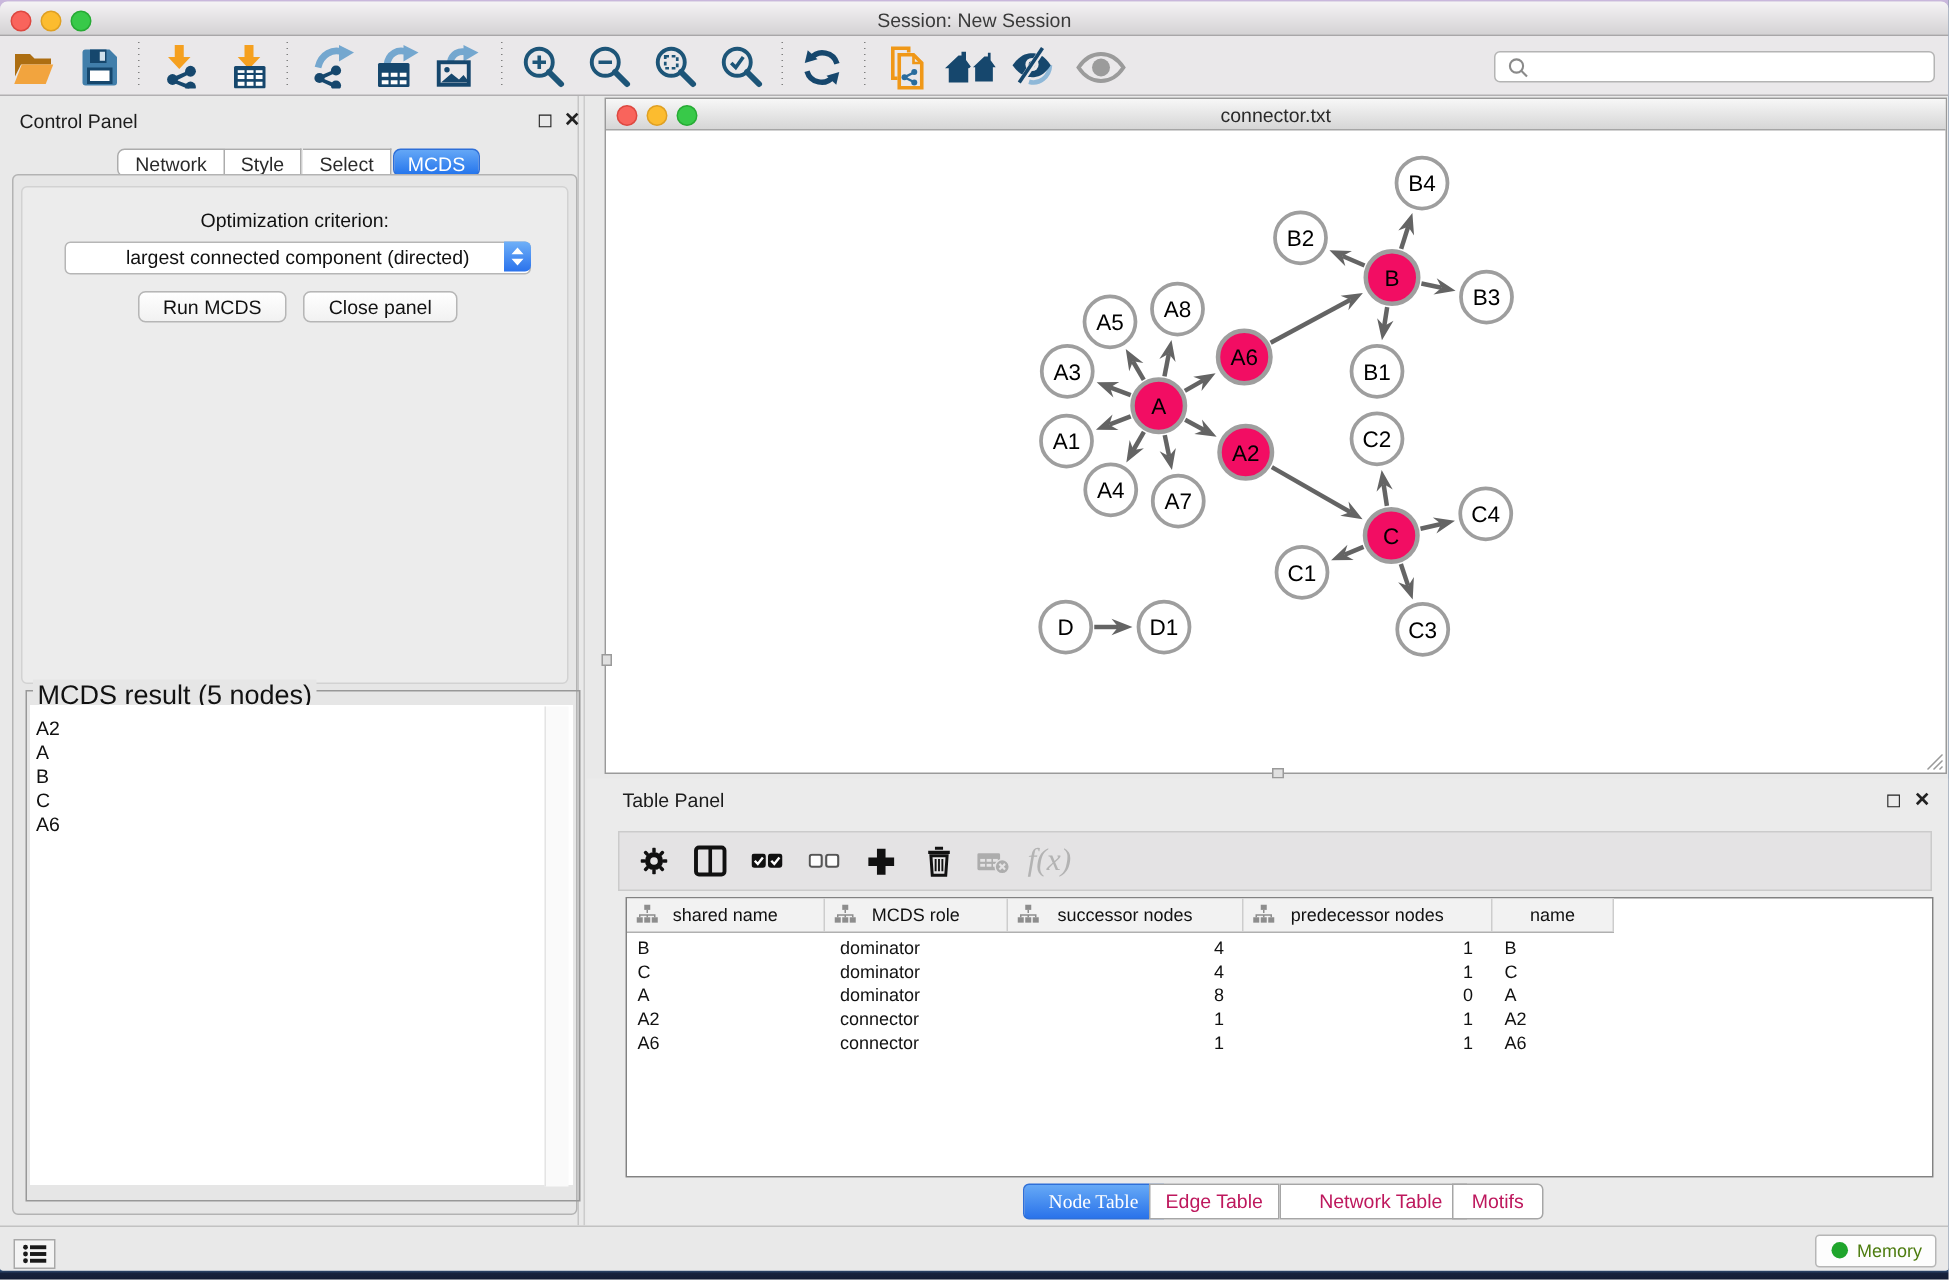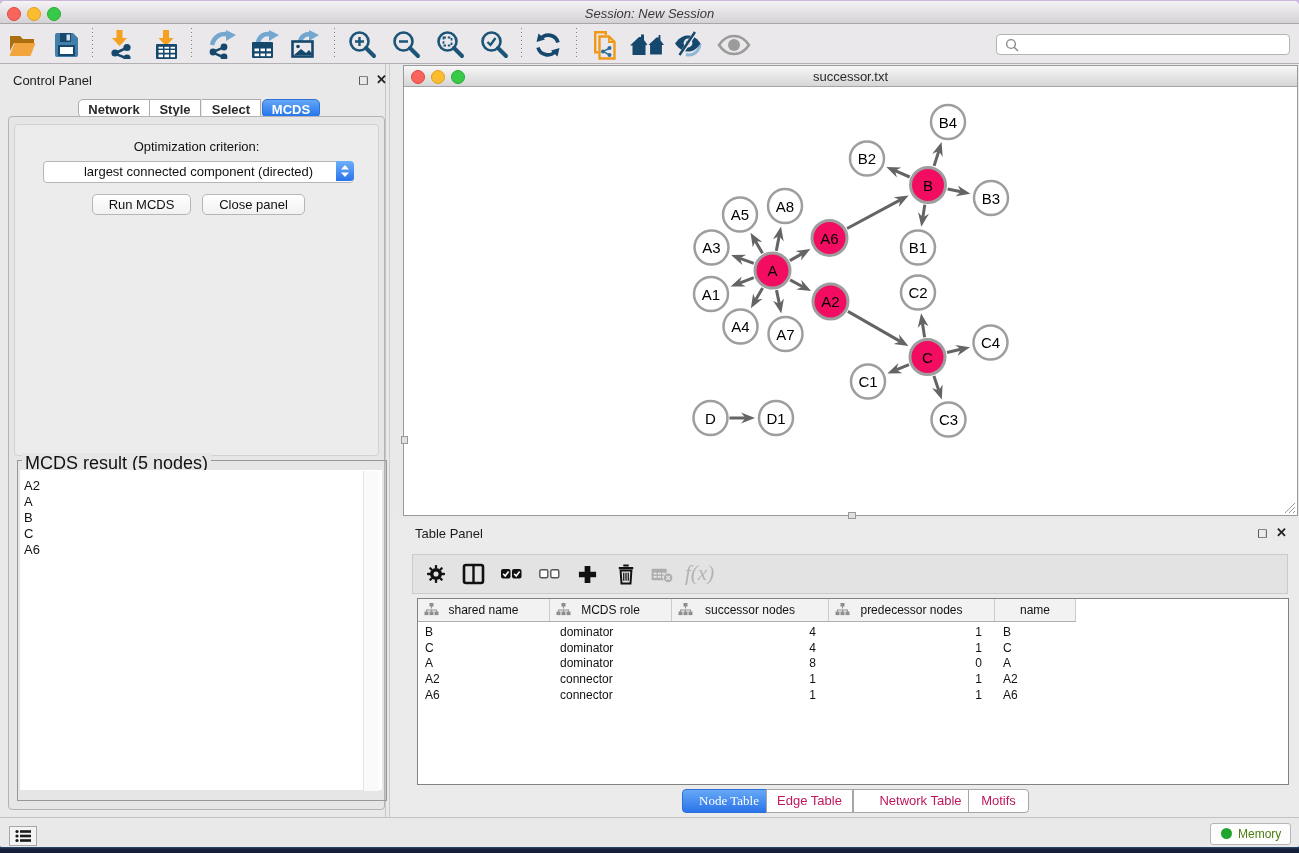--- a/index.html
+++ b/index.html
@@ -1,32 +1,32 @@
 <!DOCTYPE html>
 <html><head>
 <meta charset="utf-8">
 <style>
 html,body{margin:0;padding:0;}
 body{width:1299px;height:853px;background:linear-gradient(#304d74 847px,#16213c 849px,#131c34 853px);font-family:"Liberation Sans",sans-serif;overflow:hidden;position:relative;}
 .abs{position:absolute;}
 #deskTop{left:0;top:0;width:1299px;height:6px;background:#c9b7dc;}
 #app{left:0;top:1px;width:1299px;height:846px;background:#e9e9e9;border-radius:5px 5px 2px 2px;overflow:hidden;}
-#titlebar{left:0;top:0;width:1299px;height:22px;background:linear-gradient(#f5f3f5,#d4d2d4);border-bottom:1px solid #a8a6a8;font-style:italic;}
+#titlebar{left:0;top:0;width:1299px;height:22px;background:linear-gradient(#f5f3f5,#d4d2d4);border-bottom:1px solid #a8a6a8;}
 #titlebar .tl{top:6px;width:12px;height:12px;border-radius:50%;}
 #title{width:100%;text-align:center;top:5px;font-size:13px;color:#3a3a3a;}
 #toolbar{left:0;top:23px;width:1299px;height:39px;background:#eae8ea;border-bottom:1px solid #b2b0b2;}
 .vsep{top:4px;height:31px;width:1px;background:repeating-linear-gradient(to bottom,#7f7f7f 0,#7f7f7f 1px,transparent 1px,transparent 4px);}
 #search{left:996px;top:10px;width:292px;height:19px;background:#fff;border:1px solid #b4b4b4;border-radius:4px;}
 
 #dock{left:0;top:63px;width:391px;height:753px;background:#e9e9e9;}
 #dock .edge1{left:385px;top:0;height:753px;width:0;border-left:1px solid #c6c6c6;}
 #dock .edge2{left:389px;top:0;height:753px;width:0;border-left:1px solid #cccccc;}
 #cpTitle{left:13px;top:9px;font-size:13px;color:#1c1c1c;}
 .winbtns{font-size:13px;color:#222;}
-.tab{position:absolute;top:0;height:15px;background:#fff;border:1px solid #acacac;border-left:none;font-size:13px;font-weight:bold;color:#2a2a2a;text-align:center;padding-top:2px;}
+.tab{position:absolute;top:0;height:15px;background:#fff;border:1px solid #acacac;border-left:none;font-size:13px;font-weight:normal;color:#2a2a2a;text-align:center;padding-top:2px;}
 .tab.first{border-radius:5px 0 0 5px;border-left:1px solid #acacac;}
 .tab.sel{background:linear-gradient(#64a7f6,#2273ec);color:#fff;border:1px solid #2e6fd8;border-radius:5px;}
 #cpBox{left:8px;top:52px;width:375px;height:692px;background:#e6e6e6;border:1px solid #b3b3b3;border-radius:4px;}
 #cpInner{left:5px;top:7px;width:363px;height:330px;background:#ececec;border:1px solid #d2d2d2;border-radius:4px;}
 #optLabel{left:0;top:14px;width:100%;text-align:center;font-size:13px;color:#111;}
 #combo{left:28px;top:36px;width:309px;height:18px;background:#fff;border:1px solid #b6b6b6;border-radius:4px;font-size:13px;color:#111;text-align:center;padding-top:2px;}
 #comboBtn{right:-1px;top:-1px;width:18px;height:20px;border-radius:0 4px 4px 0;background:linear-gradient(#6fb0f8,#2a72ec);}
 .btn{position:absolute;height:17px;background:linear-gradient(#ffffff,#f1f1f1);border:1px solid #b6b6b6;border-radius:5px;font-size:13px;color:#111;text-align:center;padding-top:2px;}
 #fieldset{left:8px;top:343px;width:368px;height:339px;border:1px solid #989898;}
 #legend{left:4px;top:-8px;background:#e6e6e6;padding:0 3px;font-size:18px;color:#111;}
@@ -237,21 +237,21 @@
           <div class="mitem" style="top:72px;">A6</div>
         </div>
       </div>
     </div>
   </div>
   <div class="abs" id="netwin">
     <div class="abs" id="nettitle">
       <div class="abs tl" style="left:7px;background:#f9645c;border:1px solid #dd4840;"></div>
       <div class="abs tl" style="left:27px;background:#fcbc2f;border:1px solid #dfa023;"></div>
       <div class="abs tl" style="left:47px;background:#38c949;border:1px solid #27ab35;"></div>
-      <div class="abs" id="netname">successor.txt</div>
+      <div class="abs" id="netname">connector.txt</div>
     </div>
     <svg width="894" height="427" viewBox="0 0 894 427" style="position:absolute;left:0;top:21px">
 <line x1="358.5" y1="166.2" x2="351.3" y2="153.9" stroke="#646464" stroke-width="3"></line>
 <polygon points="346.5,145.7 358.3,155.0 351.3,153.9 348.8,160.5" fill="#646464"></polygon>
 <line x1="372.3" y1="163.9" x2="375.2" y2="148.9" stroke="#646464" stroke-width="3"></line>
 <polygon points="377.0,139.6 379.7,154.4 375.2,148.9 368.9,152.3" fill="#646464"></polygon>
 <line x1="349.8" y1="176.4" x2="336.0" y2="171.3" stroke="#646464" stroke-width="3"></line>
 <polygon points="327.1,167.9 342.2,167.7 336.0,171.3 338.3,178.0" fill="#646464"></polygon>
 <line x1="349.8" y1="190.6" x2="335.5" y2="196.1" stroke="#646464" stroke-width="3"></line>
 <polygon points="326.6,199.5 337.7,189.4 335.5,196.1 341.7,199.6" fill="#646464"></polygon>

